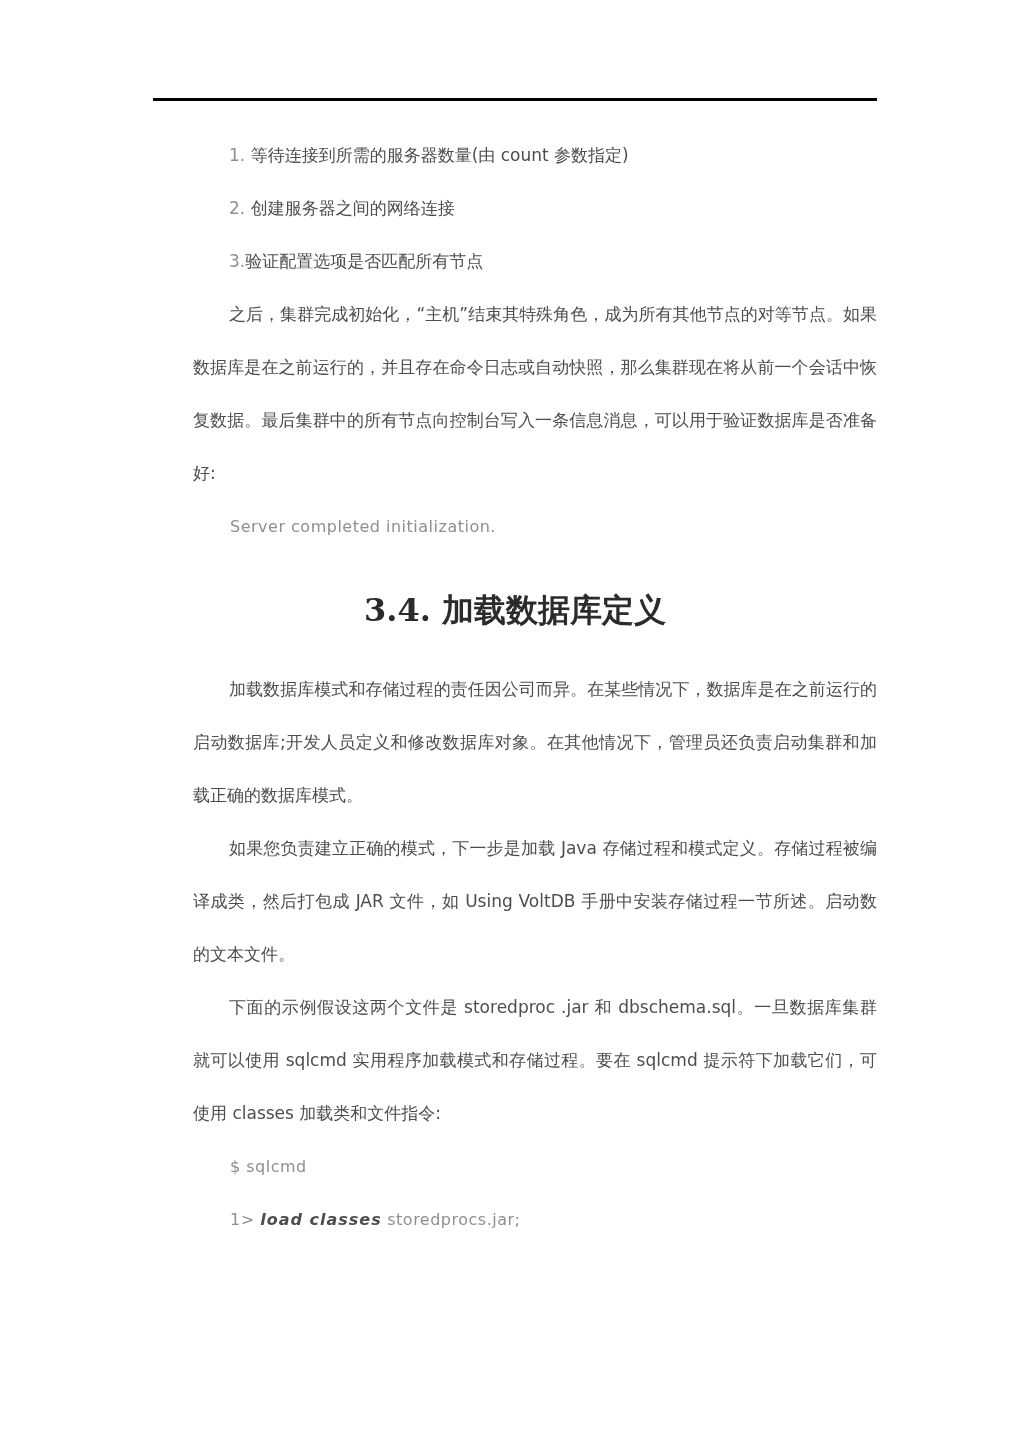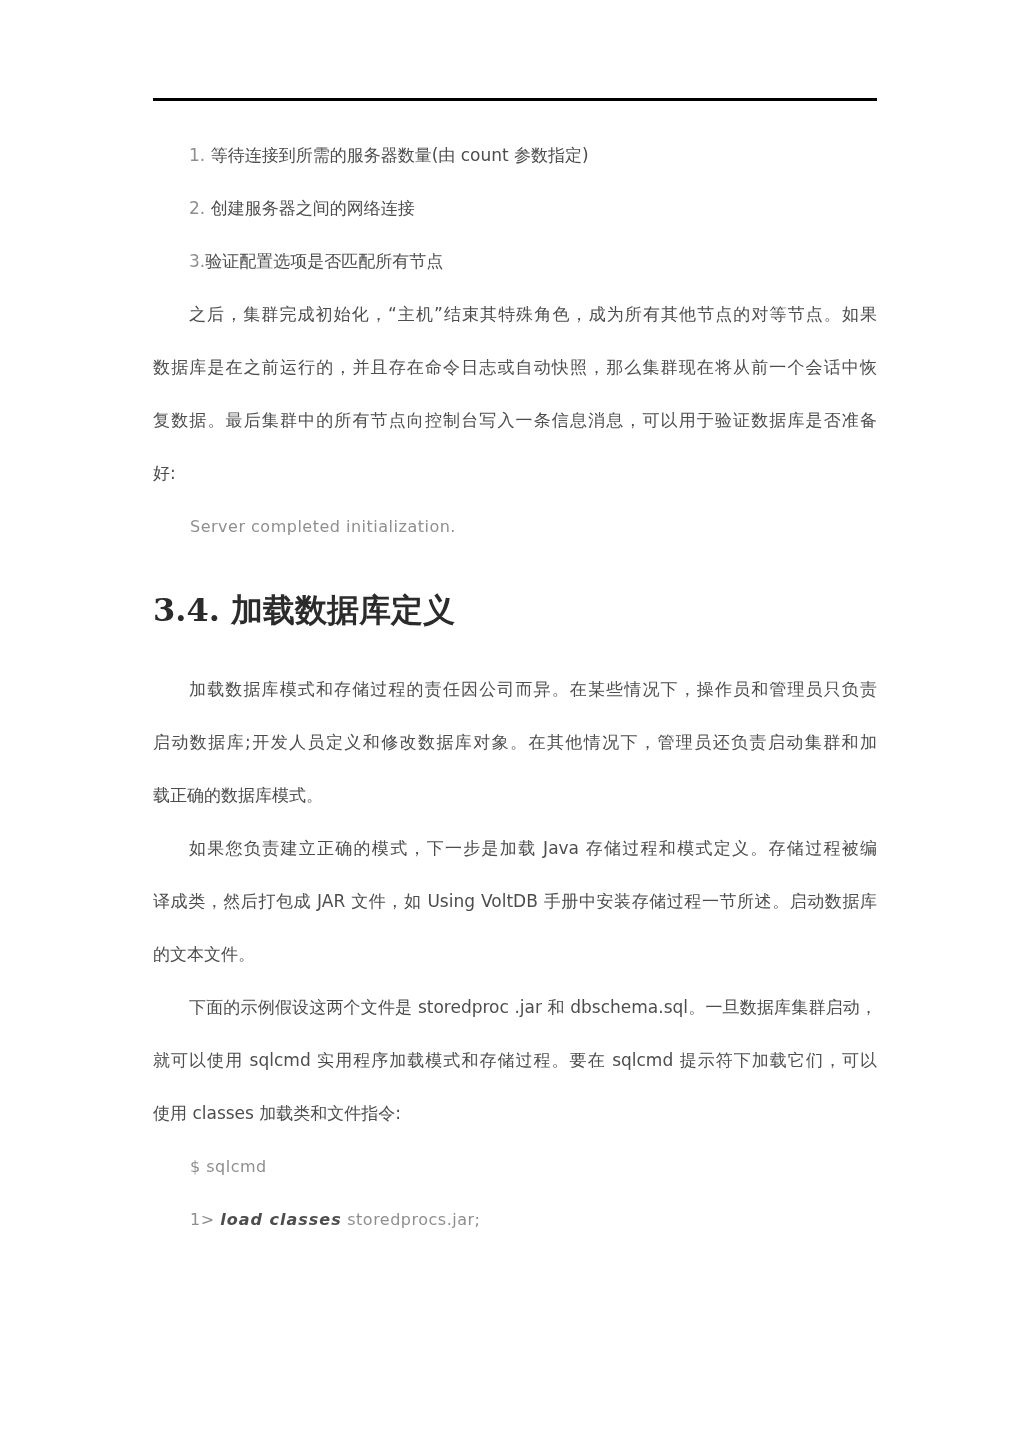--- a/index.html
+++ b/index.html
@@ -31,20 +31,21 @@
     border-top: 3px solid var(--rule, #000000);
     margin-bottom: 28px;
   }
   .line {
     height: 53px;
     line-height: 53px;
     font-size: 17px;
     overflow: hidden;
     white-space: normal;
     text-align: left;
+    margin-left: 40px;
   }
   .fill {
     text-align: justify;
     text-align-last: justify;
   }
   .indent { padding-left: 36px; }
   .list-item { padding-left: 36px; }
   .list-item .num { color: var(--muted-text, #8f8f8f); }
   .code-line {
     padding-left: 37px;
@@ -60,21 +61,21 @@
   }
   .heading {
     font-family: "DejaVu Serif", "Liberation Serif", serif;
     font-weight: 700;
     color: var(--heading-text, #2b2b2b);
     font-size: 32px;
     height: 62px;
     line-height: 62px;
     margin-top: 26px;
     margin-bottom: 22px;
-    text-align: left;
+    text-align: center;
   }
 </style>
 </head>
 <body>
 
 <div class="page">
   <div class="content">
 
     <div class="rule"></div>
 
@@ -89,21 +90,21 @@
       <div class="line fill"><span>数据库是在之前运行的，并且存在命令日志或自动快照，那么集群现在将从前一个会话中恢</span></div>
       <div class="line fill"><span>复数据。最后集群中的所有节点向控制台写入一条信息消息，可以用于验证数据库是否准备</span></div>
       <div class="line"><span>好:</span></div>
     </div>
 
     <div class="line code-line"><span>Server completed initialization.</span></div>
 
     <h1 class="heading">3.4. 加载数据库定义</h1>
 
     <div class="para">
-      <div class="line fill indent"><span>加载数据库模式和存储过程的责任因公司而异。在某些情况下，操作员和管理员只负责</span></div>
+      <div class="line fill indent"><span>加载数据库模式和存储过程的责任因公司而异。在某些情况下，数据库是在之前运行的</span></div>
       <div class="line fill"><span>启动数据库;开发人员定义和修改数据库对象。在其他情况下，管理员还负责启动集群和加</span></div>
       <div class="line"><span>载正确的数据库模式。</span></div>
     </div>
 
     <div class="para">
       <div class="line fill indent"><span>如果您负责建立正确的模式，下一步是加载 Java 存储过程和模式定义。存储过程被编</span></div>
       <div class="line fill"><span>译成类，然后打包成 JAR 文件，如 Using VoltDB 手册中安装存储过程一节所述。启动数据库</span></div>
       <div class="line"><span>的文本文件。</span></div>
     </div>
 

